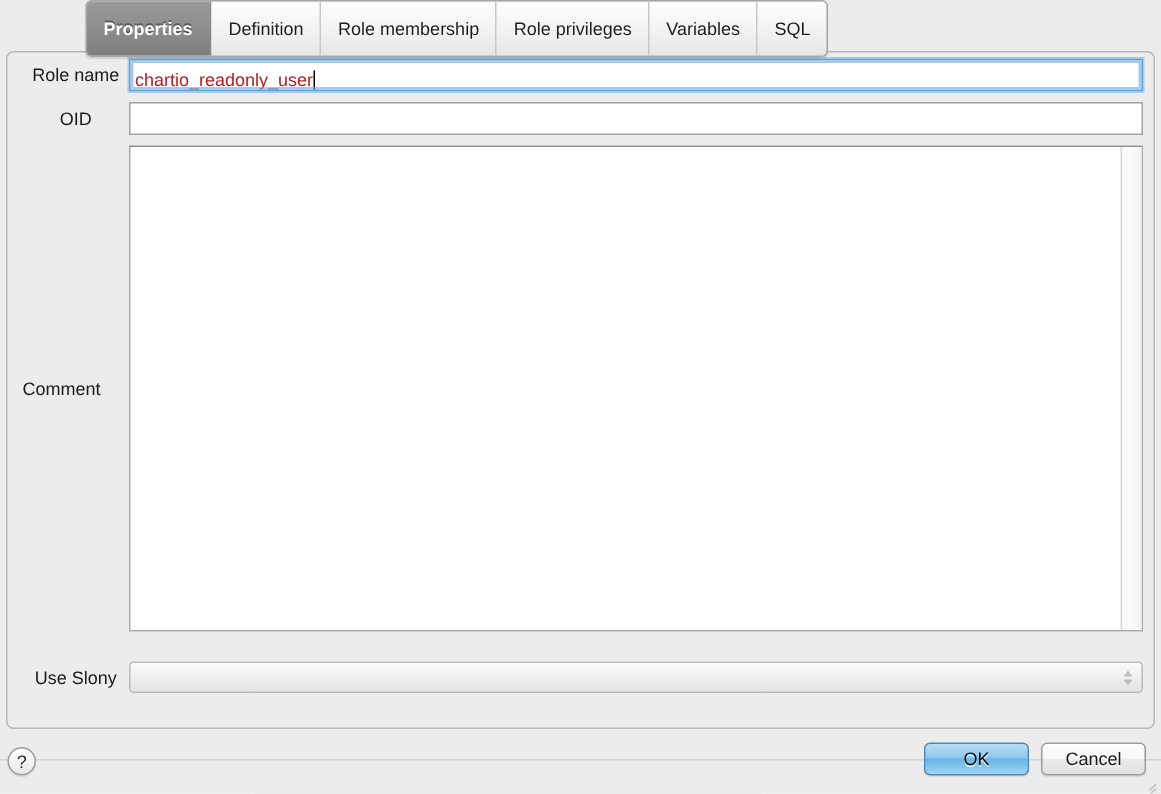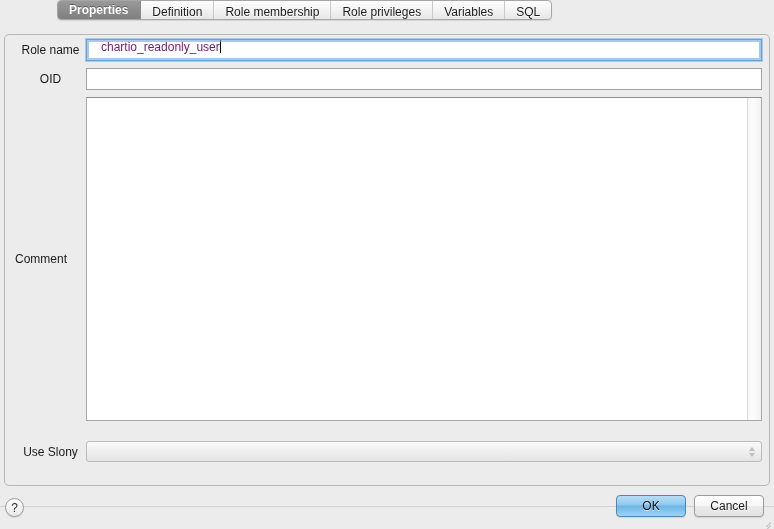--- a/index.html
+++ b/index.html
@@ -69,21 +69,21 @@
   .tabbar-area {
     position: relative;
     height: 22px;
     flex: 0 0 22px;
     background: #ececec;
   }
   .tabgroup {
     position: absolute;
     left: 57px;
     top: 0px;
-    height: 20px;
+    height: 38px;
     display: flex;
     align-items: stretch;
     background: linear-gradient(to bottom, #fdfdfd 0%, #f3f3f3 50%, #e6e6e6 100%);
     border: 1px solid #a6a6a6;
     border-radius: 4px;
     box-sizing: border-box;
     box-shadow: 0 1px 1px rgba(0,0,0,0.10);
     overflow: hidden;
     z-index: 5;
   }
@@ -166,24 +166,24 @@
 
   .field-wrap { flex: 1 1 auto; min-width: 0; }
 
   
   .textinput {
     height: 22px;
     background: #ffffff;
     border: 1px solid #a2a2a2;
     box-sizing: border-box;
     display: flex;
-    align-items: flex-start;
-    padding: 0 14px;
-    font-size: 12px;
-    color: #701a75;
+    align-items: flex-end;
+    padding: 0 3px;
+    font-size: 12px;
+    color: #b91c1c;
   }
   .textinput.focused {
     border: 1px solid #62a6d8;
     outline: 2px solid rgba(110,170,225,0.62);
     outline-offset: -3px;
     box-shadow: 0 0 0 1px rgba(120,175,225,0.55);
   }
   .caret {
     display: inline-block;
     width: 1px;

